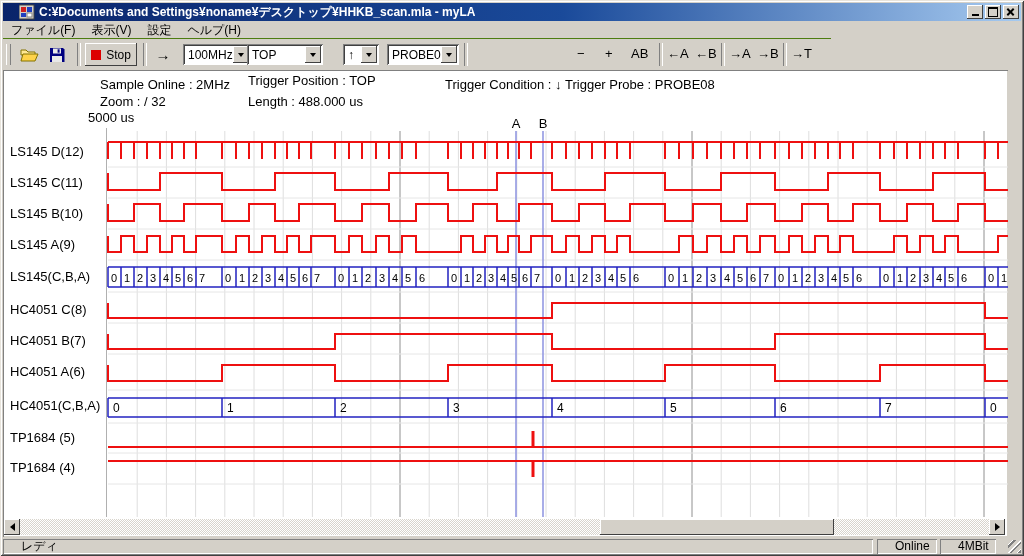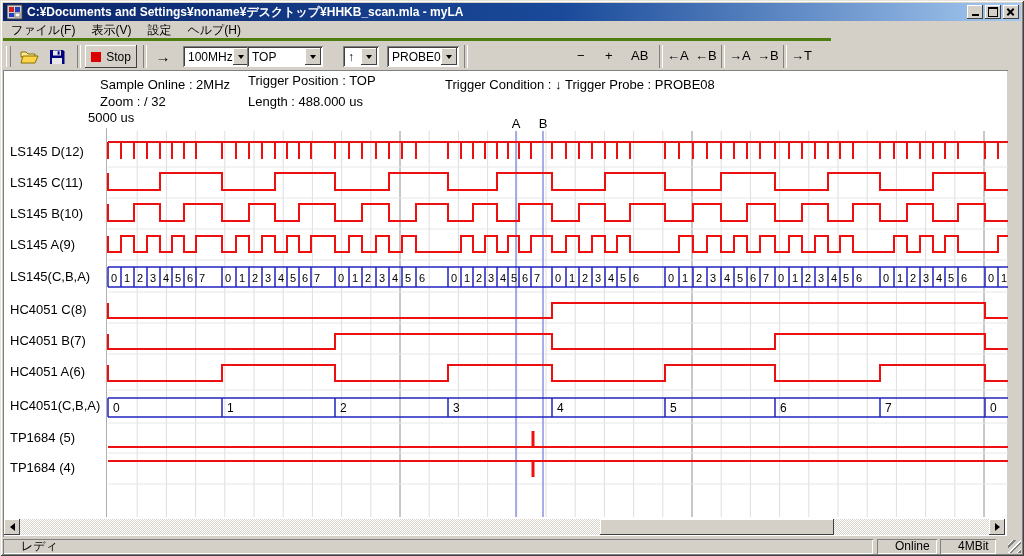--- a/index.html
+++ b/index.html
@@ -1,33 +1,33 @@
 <!DOCTYPE html>
 <html><head>
 <meta charset="utf-8">
 <style>
   html,body{margin:0;padding:0}
   body{width:1024px;height:556px;position:relative;background:#d4d0c8;
        font-family:"Liberation Sans",sans-serif;overflow:hidden;
        box-shadow:inset 1px 1px 0 #e8e4dc, inset -1px -1px 0 #404040, inset 2px 2px 0 #fff, inset -2px -2px 0 #808080;}
   .titlebar{position:absolute;left:3px;top:3px;width:1018px;height:18px;
        background:linear-gradient(90deg,#0a246a 0%,#1a4a9a 55%,#a6caf0 100%);
-       color:#fff;font-size:12px;font-weight:bold;display:flex;align-items:center;padding-left:4px;box-sizing:border-box;justify-content:space-between;}
+       color:#fff;font-size:12px;font-weight:bold;display:flex;align-items:center;padding-left:16px;box-sizing:border-box;justify-content:space-between;}
   .titlebar .title-text{margin-left:4px;white-space:nowrap;overflow:hidden}
   .tb-btns{margin-left:auto;display:flex;align-items:center;padding-right:2px}
   .tbtn{width:16px;height:14px;background:#d4d0c8;margin-left:2px;position:relative;
        box-shadow:inset -1px -1px 0 #404040, inset 1px 1px 0 #fff;display:flex;align-items:flex-end;justify-content:center}
   .g-min{width:7px;height:2px;background:#000;margin-bottom:3px}
   .g-max{width:8px;height:7px;border:1px solid #000;border-top-width:2px;margin-bottom:2px}
   .g-close{position:absolute;left:3px;top:3px;width:9px;height:8px}
   .g-close i{position:absolute;left:0;top:3px;width:9px;height:2px;background:#000;display:block}
   .g-close i:nth-child(1){transform:rotate(45deg)} .g-close i:nth-child(2){transform:rotate(-45deg)}
   .menubar{position:absolute;left:3px;top:21px;width:1018px;height:17px;font-size:12px;display:flex;}
   .menu-item{padding:1px 8px;color:#000}
-  .toolbar{position:absolute;left:3px;top:38px;width:828px;height:32px;border-top:3px solid #4d7c0f}
+  .toolbar{position:absolute;left:3px;top:38px;width:828px;height:32px;border-top:1px solid #4d7c0f}
   .tgrip{position:absolute;left:3px;top:5px;width:3px;height:21px;border-left:1px solid #fff;border-right:1px solid #808080}
   .tsep{position:absolute;top:4px;width:2px;height:23px;border-left:1px solid #808080;border-right:1px solid #fff}
   .ticon{position:absolute;top:4px;width:24px;height:23px;display:flex;align-items:center;justify-content:center}
   .raised{background:#d4d0c8;box-shadow:inset -1px -1px 0 #404040, inset 1px 1px 0 #fff}
   .stop-btn{position:absolute;left:82px;top:4px;width:52px;height:23px;display:flex;align-items:center;justify-content:center;font-size:12px;gap:5px}
   .stop-sq{width:10px;height:10px;background:#dd0000}
   .run-btn{position:absolute;left:146px;top:4px;width:28px;height:23px;display:flex;align-items:center;justify-content:center;font-size:15px}
   .combo{position:absolute;top:5px;height:21px;background:#fff;box-sizing:border-box;font-size:12px;
        box-shadow:inset 1px 1px 0 #808080, inset -1px -1px 0 #fff, inset 2px 2px 0 #404040;padding:4px 18px 0 5px;white-space:nowrap}
   .combo-btn{position:absolute;right:2px;top:2px;width:16px;height:17px;background:#d4d0c8;

